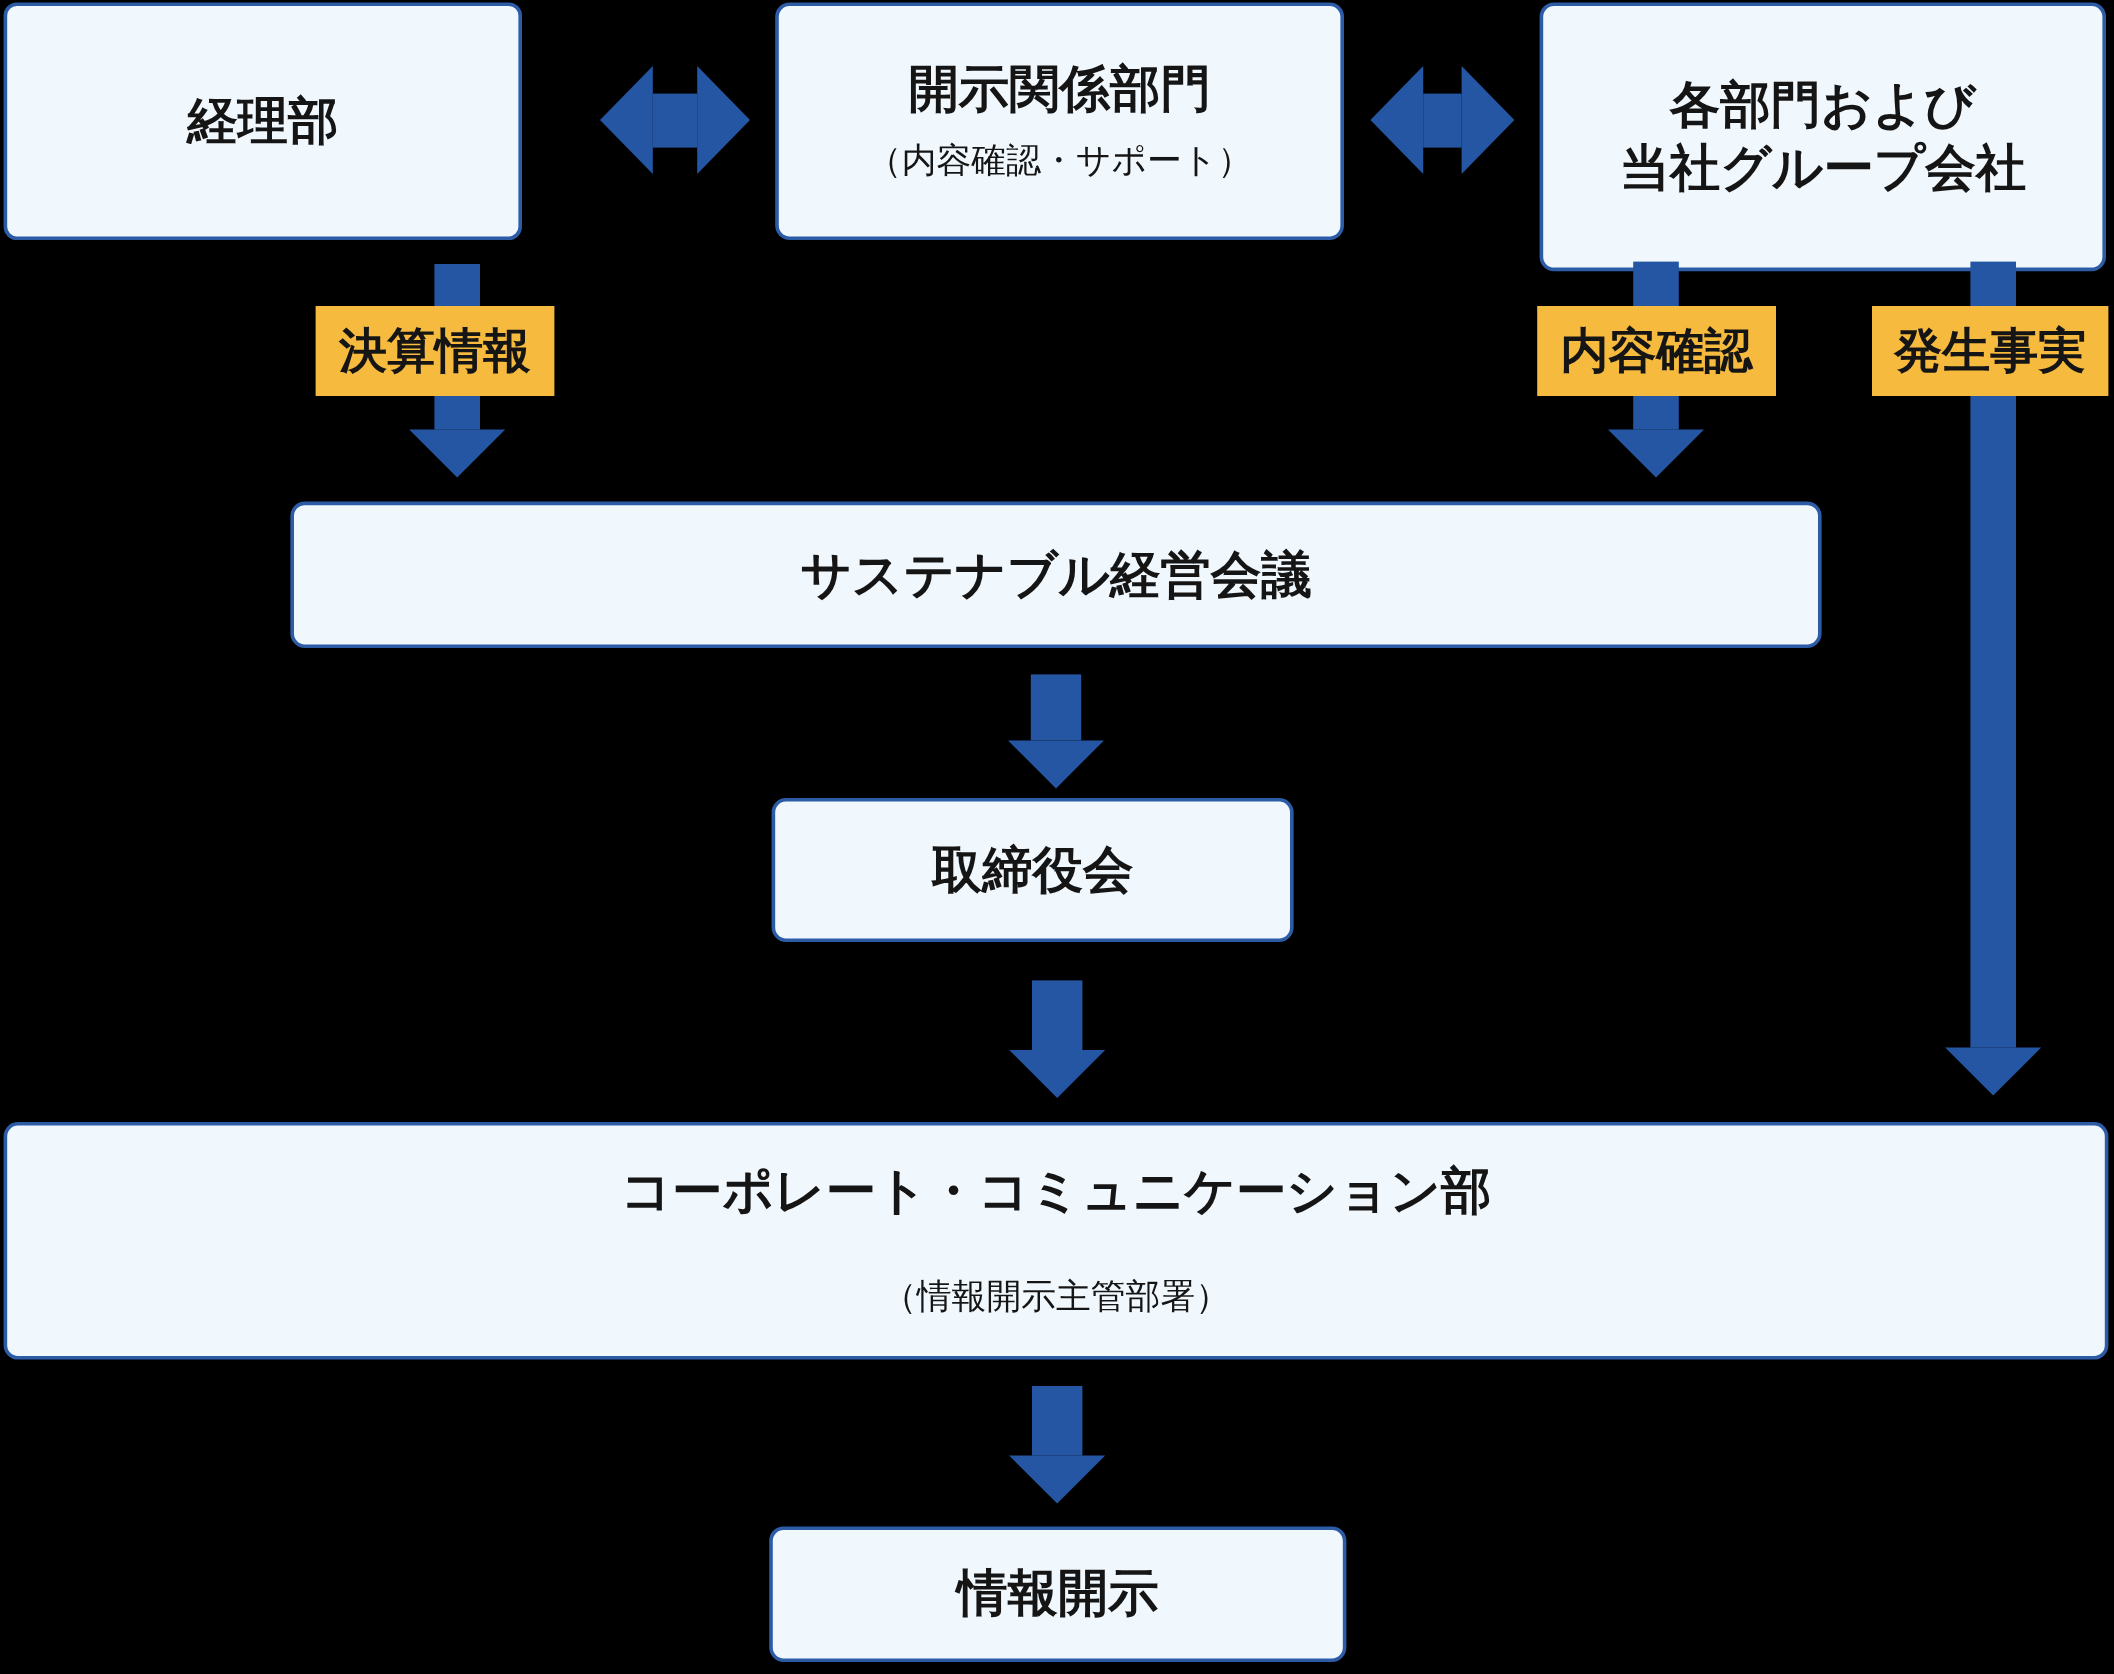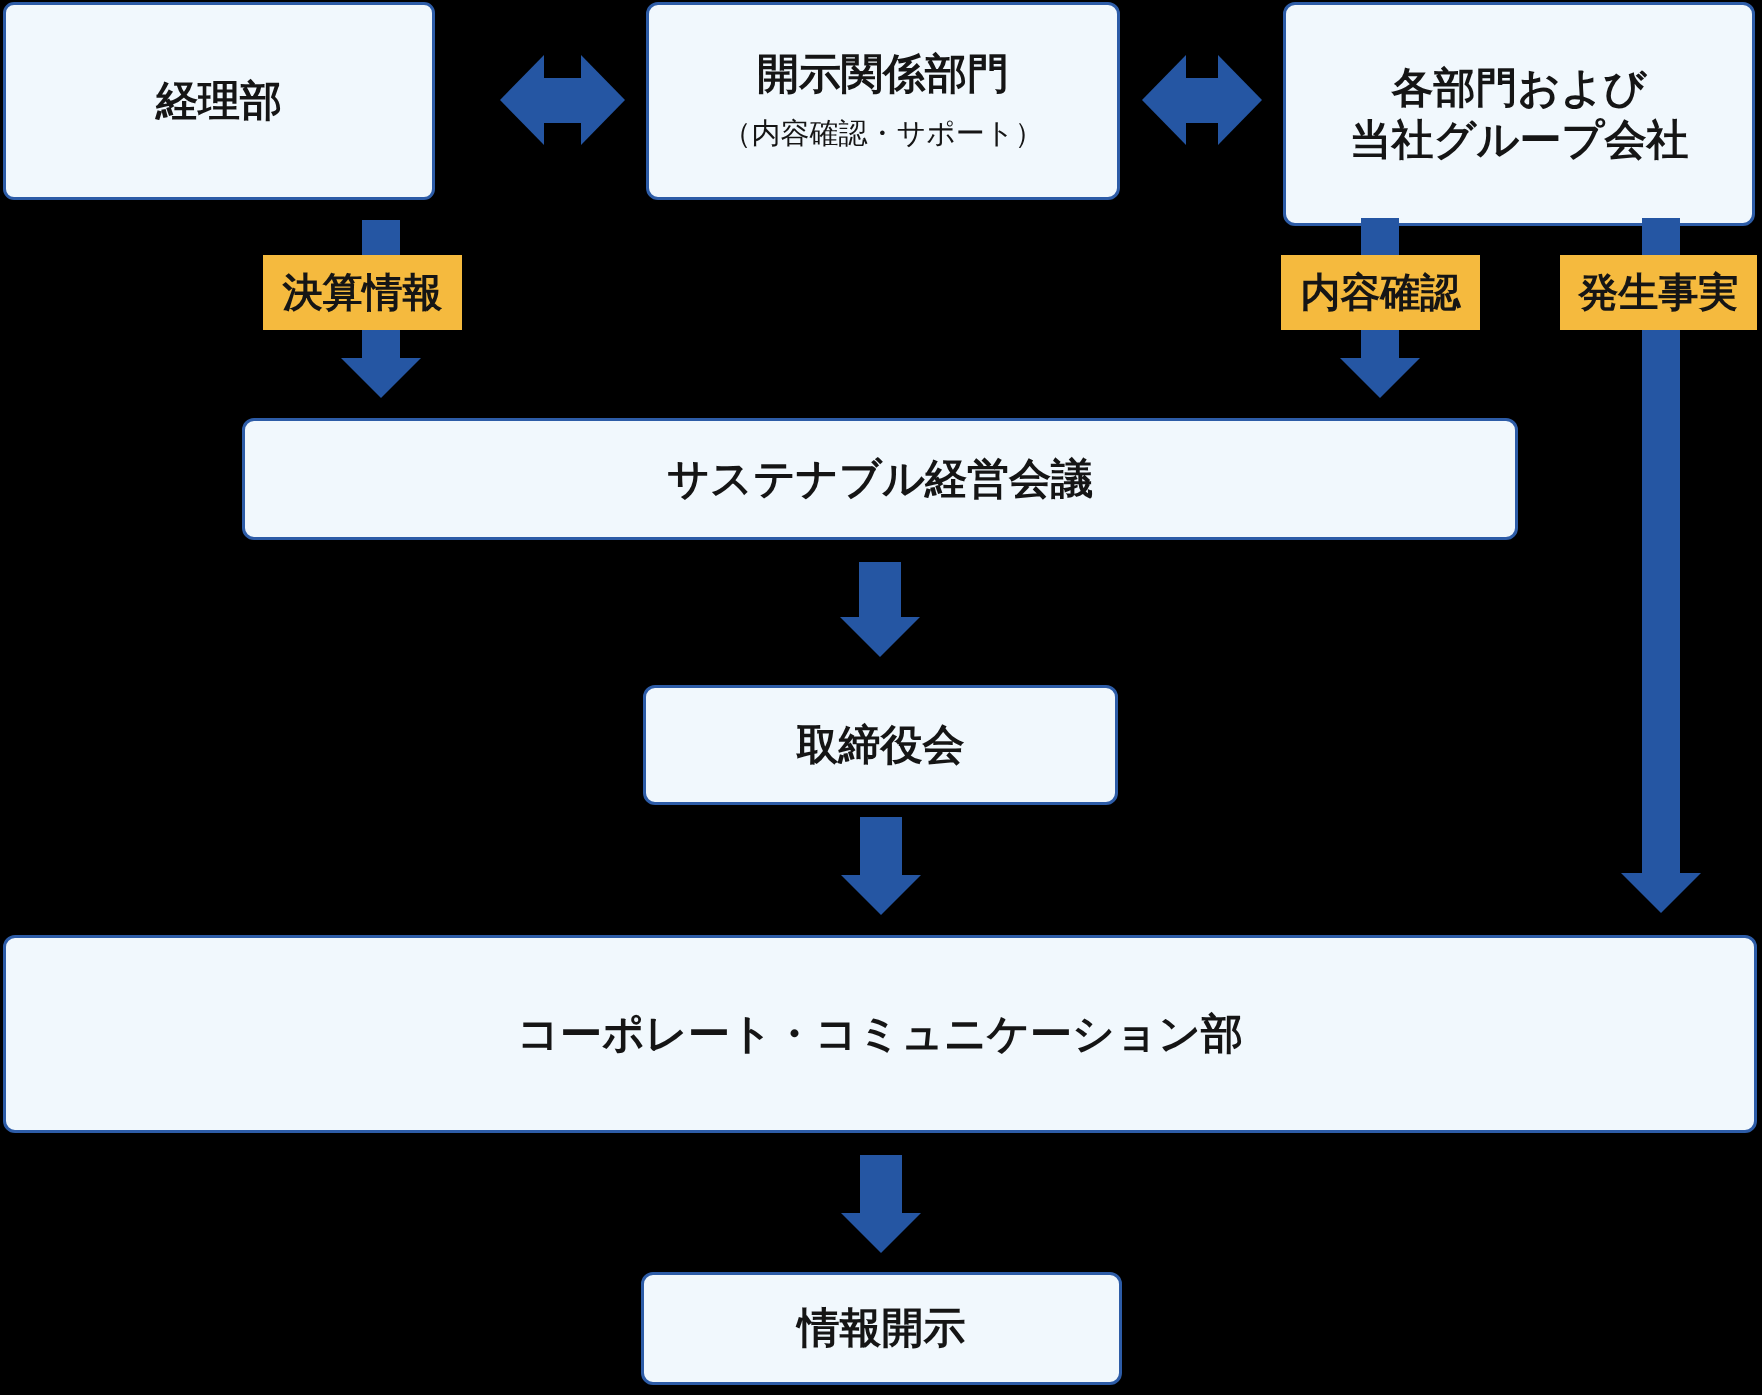--- a/index.html
+++ b/index.html
@@ -24,21 +24,21 @@
     align-items:center;justify-content:center;
     text-align:center;
     color:var(--color-text,#151515);
   }
   .box-title{font-size:42px;font-weight:700;line-height:1.25;color:var(--color-text,#151515);}
   .box-subtitle{font-size:29px;font-weight:500;margin-top:14px;color:var(--color-text,#151515);}
   .box-accounting{left:3px;top:2px;width:432px;height:198px;border-radius:11px;}
   .box-disclosure-dept{left:646px;top:2px;width:474px;height:198px;}
   .box-departments{left:1283px;top:2px;width:472px;height:224px;}
   .box-sustainable{left:242px;top:418px;width:1276px;height:122px;}
-  .box-board{left:643px;top:685px;width:475px;height:120px;}
+  .box-board{left:643px;top:665px;width:435px;height:120px;}
   .box-corporate{left:3px;top:935px;width:1754px;height:198px;gap:28px;}
   .box-info{left:641px;top:1272px;width:481px;height:113px;}
   
   .tag{
     position:absolute;
     background:var(--color-label_bg,#f5ba3e);
     color:var(--color-text,#1a1a1a);
     font-size:40px;font-weight:700;
     display:flex;align-items:center;justify-content:center;
     z-index:5;
@@ -138,20 +138,21 @@
     <div class="box-title">取締役会</div>
   </div>
 
   <div class="varrow varrow-board-corporate">
     <span class="vbar"></span>
     <span class="vhead"></span>
   </div>
 
   <div class="box box-corporate">
     <div class="box-title">コーポレート・コミュニケーション部</div>
+    <div class="box-subtitle">（情報開示主管部署）</div>
   </div>
 
   <div class="varrow varrow-corporate-info">
     <span class="vbar"></span>
     <span class="vhead"></span>
   </div>
 
   <div class="box box-info">
     <div class="box-title">情報開示</div>
   </div>

